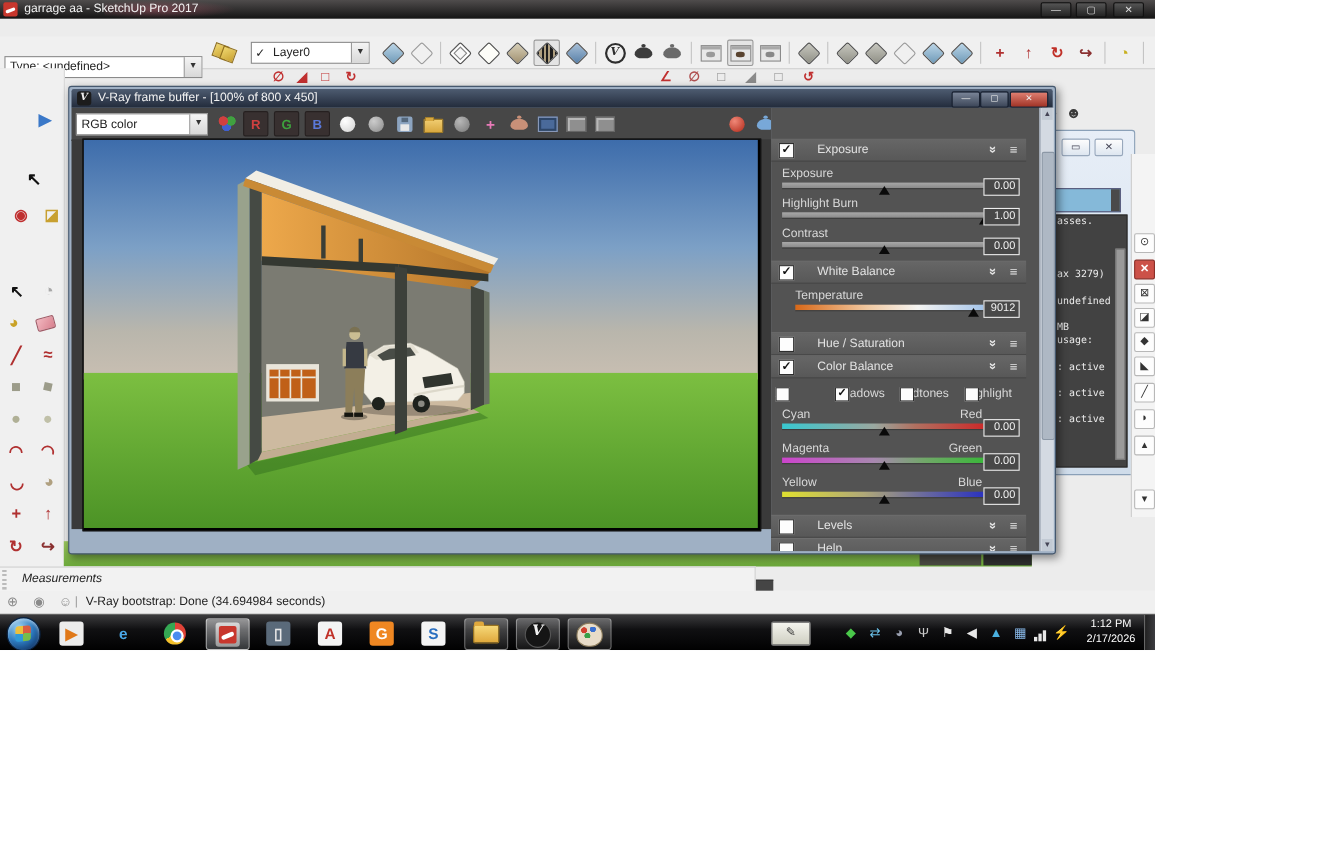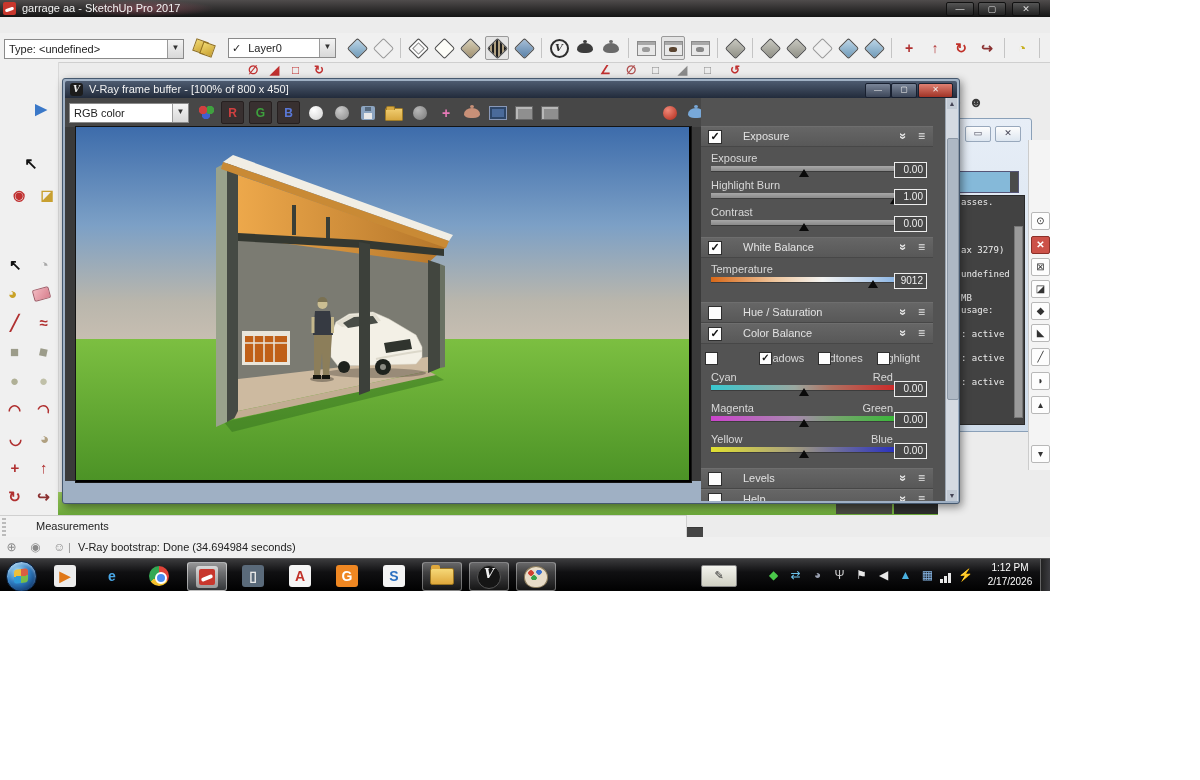--- a/index.html
+++ b/index.html
@@ -13,21 +13,21 @@
   #su-icon{left:3px;top:2px;width:13px;height:13px;background:#c8372d;border-radius:2px;}
   #su-icon::after{content:"";position:absolute;left:2px;top:6px;width:9px;height:3px;background:#fff;transform:rotate(-20deg);border-radius:2px;}
   #su-title{left:22px;top:2px;white-space:nowrap;}
   .cap-btn{top:2px;width:26px;height:12px;color:#ddd;font-size:9px;line-height:12px;text-align:center;background:linear-gradient(180deg,#555,#222);border:1px solid #111;border-radius:2px;}
   #su-menubar{left:0;top:17px;width:1050px;height:16px;background:#f0f0f0;border-bottom:1px solid #dcdcdc;display:flex;align-items:center;font-size:11px;color:#1c1c1c;}
   .menu-item{padding:0 9px;height:16px;line-height:16px;}
   #su-toolbar{left:0;top:33px;width:1050px;height:29px;background:#f0f0f0;border-bottom:1px solid #cfcfcf;}
   .combo{background:#fff;border:1px solid #8a8a8a;font-size:11px;color:#222;display:flex;align-items:center;}
   .combo .cb-txt{flex:1;padding-left:4px;white-space:nowrap;overflow:hidden;}
   .combo .cb-btn{width:15px;height:100%;background:linear-gradient(180deg,#f4f4f4,#d8d8d8);border-left:1px solid #9a9a9a;color:#333;font-size:8px;text-align:center;line-height:16px;}
-  #type-combo{left:4px;top:6px;width:178px;height:18px;}
+  #type-combo{left:4px;top:18px;width:178px;height:18px;}
   #layer-combo{left:228px;top:5px;width:106px;height:18px;}
   #classifier-icon{left:192px;top:5px;width:24px;height:18px;}
   #classifier-icon i{position:absolute;width:11px;height:11px;background:linear-gradient(135deg,#f0d870,#c8a030);border:1px solid #907020;transform:rotate(20deg);}
   #layer-check{font-size:11px;color:#222;padding:0 3px;}
   .tb-row{display:flex;align-items:center;position:absolute;}
   .tb-ic{width:22px;height:22px;margin:0 2px;display:flex;align-items:center;justify-content:center;position:relative;font-size:14px;}
   .tb-sep{width:1px;height:20px;background:#c4c4c4;margin:0 4px;}
   .pressed-frame{background:#e4e4e4;border:1px solid #9a9a9a;border-radius:2px;}
   .cube{width:13px;height:13px;border:1px solid #4e4e4e;border-radius:2px;transform:rotate(45deg);}
   .cube-blue{background:linear-gradient(135deg,#bcd6e8,#6f9ab8);}
@@ -53,21 +53,21 @@
   #rail-grid{position:absolute;left:0;top:188px;width:58px;}
   .rail-row{display:flex;justify-content:space-around;height:29px;align-items:center;}
   .eraser-blk{width:15px;height:10px;background:linear-gradient(135deg,#f2b8c0,#d8808e);border:1px solid #a05a66;border-radius:2px;transform:rotate(-15deg);}
 
   
   #viewport-strip{left:58px;top:492px;width:880px;height:23px;background:linear-gradient(180deg,#9cc95e,#6ba83a);}
   .vp-dark1{left:836px;top:500px;width:56px;height:14px;background:#4a4a42;}
   .vp-dark2{left:894px;top:497px;width:44px;height:17px;background:#2d2d2d;}
   #measure-bar{left:0;top:515px;width:686px;height:22px;background:#f2f2f2;border:1px solid #d0d0d0;border-left:none;font-size:11px;color:#222;}
   #measure-bar .grip{position:absolute;left:2px;top:2px;width:4px;height:18px;background:repeating-linear-gradient(180deg,#bbb 0 2px,#f2f2f2 2px 4px);}
-  #measure-label{position:absolute;left:36px;top:4px;}
+  #measure-label{position:absolute;left:20px;top:4px;font-style:italic;}
   #statusbar{left:0;top:537px;width:1050px;height:21px;background:#f0f0f0;font-size:11px;color:#222;}
   .st-ic{position:absolute;top:3px;width:15px;height:15px;color:#8a8a8a;font-size:12px;text-align:center;line-height:15px;}
   #status-msg{position:absolute;left:78px;top:4px;}
   #status-sep{position:absolute;left:68px;top:4px;color:#999;}
 
   
   #bg-darkstrip{left:930px;top:118px;width:15px;height:312px;background:#3a3a3a;border:1px solid #1e1e1e;}
   #bg-progress{left:938px;top:118px;width:92px;height:312px;background:linear-gradient(180deg,#e7eef7,#cfdcea);border:1px solid #8aa0b8;border-radius:3px;}
   .bg-capbtn{top:7px;width:24px;height:14px;background:linear-gradient(180deg,#fdfdfd,#dde6f0);border:1px solid #98a8bc;border-radius:2px;color:#445;font-size:9px;line-height:13px;text-align:center;}
   #bg-progbar{left:20px;top:52px;width:58px;height:20px;background:#85b9d9;border:1px solid #557;}
@@ -570,21 +570,21 @@
               </div>
             </div>
           </div>
           <div class="vfb-section">
             <div class="sec-header">
               <div class="vfb-check">✓</div>
               <div class="sec-name">White Balance</div>
               <div class="sec-chev">»</div>
               <div class="sec-burger">≡</div>
             </div>
-            <div class="sec-body" style="padding-top: 5px;">
+            <div class="sec-body" style="padding-top: 5px; padding-left: 12px;">
               <div class="srow" style="height: 39px;">
                 <div class="sl-label">Temperature</div>
                 <div class="sl-track track-temperature" style="top: 14px;"></div>
                 <div class="sl-handle" style="left: 166.82px; top: 17px;"></div>
                 <div class="sl-value" style="top: 10px;">9012</div>
               </div>
             </div>
           </div>
           <div class="vfb-section">
             <div class="sec-header">

